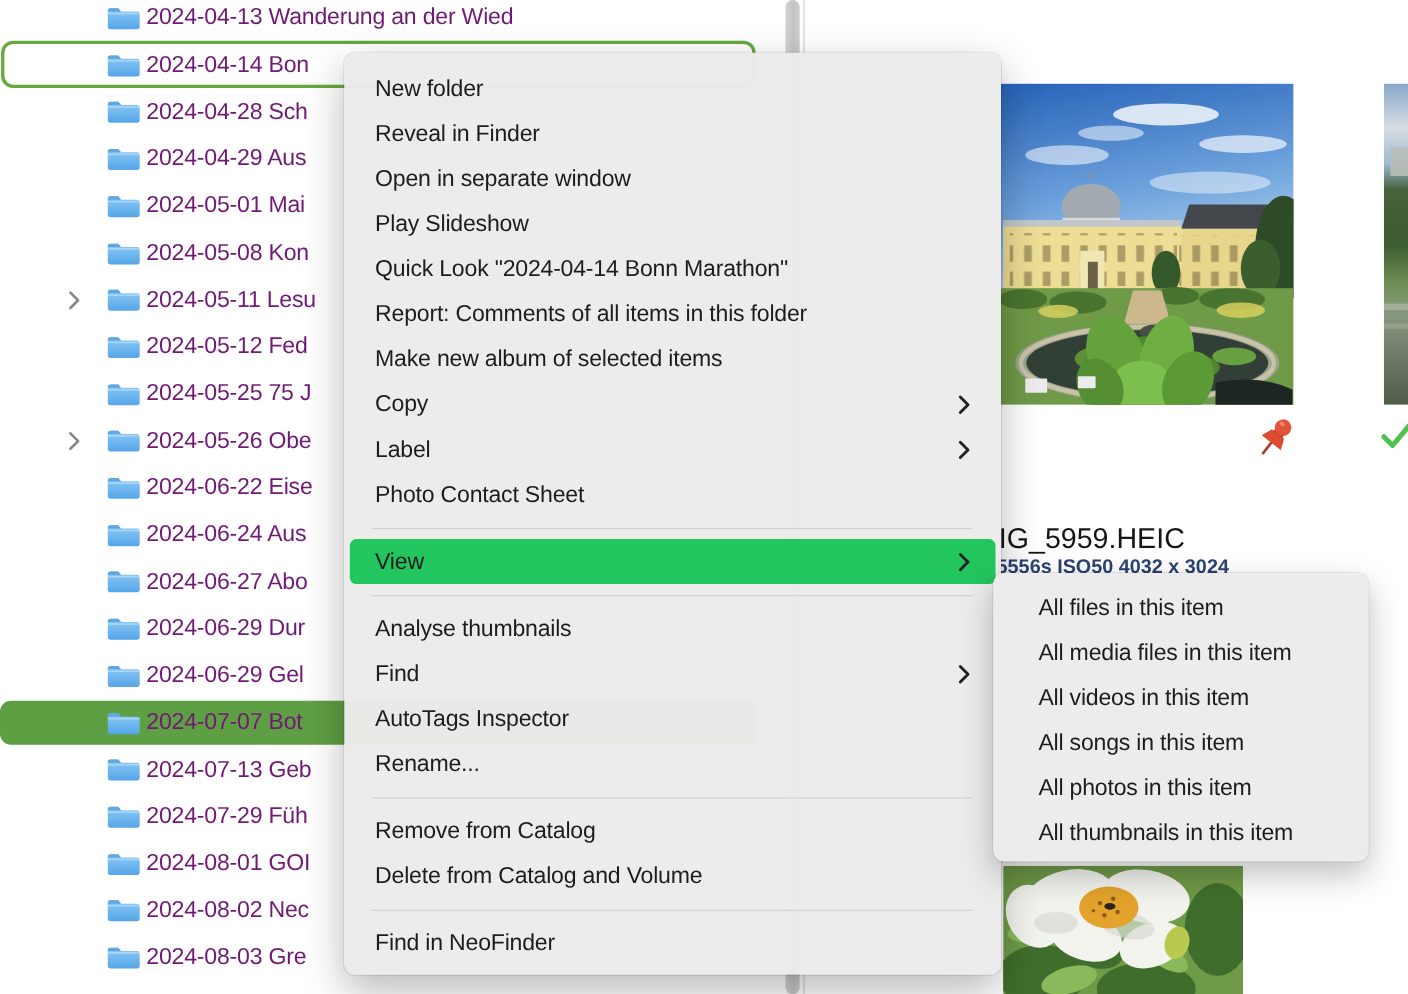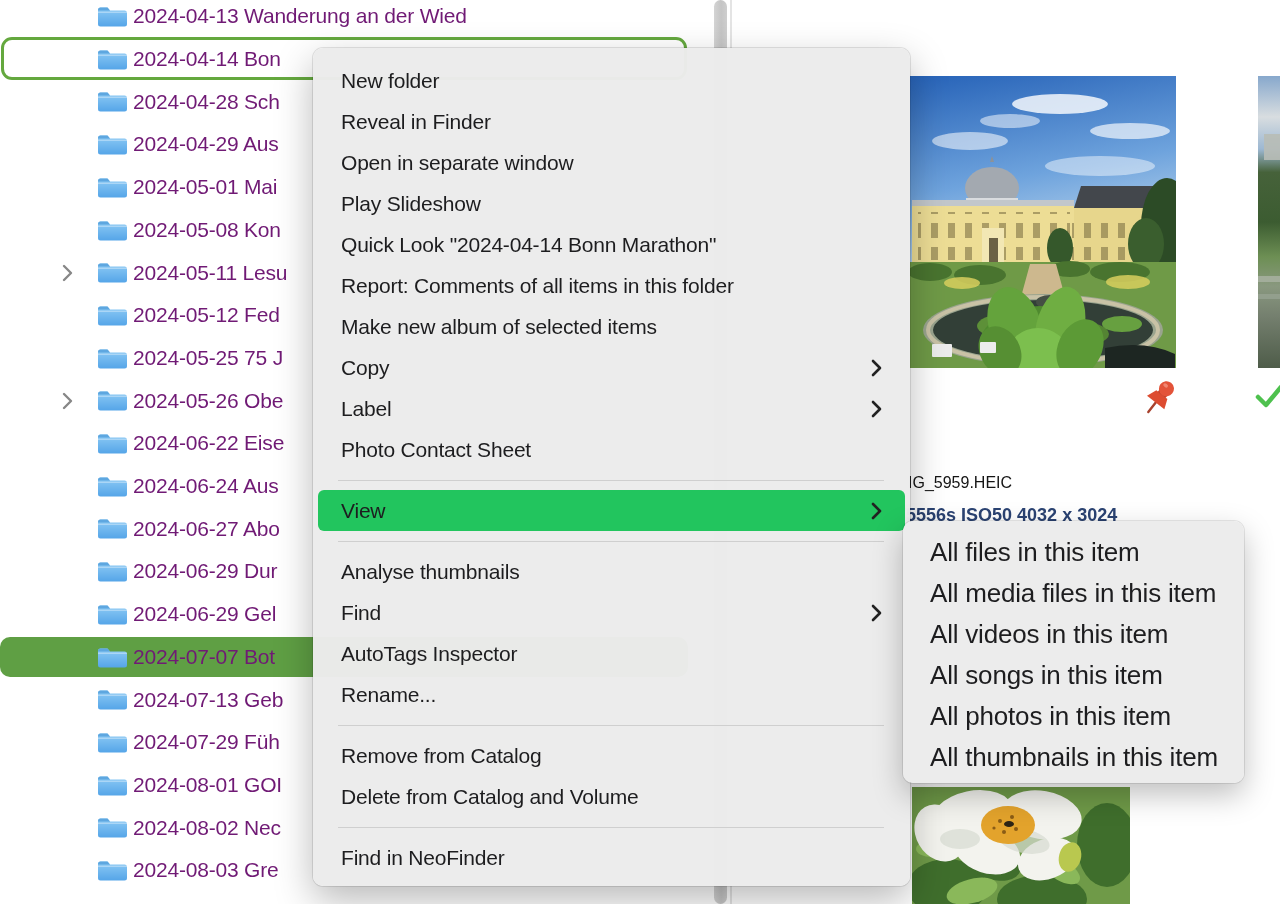--- a/index.html
+++ b/index.html
@@ -23,40 +23,40 @@
     background:linear-gradient(90deg,#d4d4d4,#c5c5c5 55%,#cecece);border-radius:7px;}
   .pane-divider{position:absolute;left:730px;top:0;width:2px;height:904px;background:#e4e4e4;}
 
   
   .photo{position:absolute;display:block;}
   .photo1{left:910px;top:76px;width:266px;height:292px;}
   .photo2{left:1258px;top:76px;width:22px;height:292px;}
   .photo3{left:912px;top:787px;width:218px;height:130px;}
   .pin-badge{position:absolute;left:1141px;top:379px;}
   .check-badge{position:absolute;left:1254px;top:383px;}
-  .file-name{position:absolute;left:908px;top:474px;font-size:16px;color:#151515;white-space:nowrap;}
+  .file-name{position:absolute;left:908px;top:474px;font-size:26px;color:#151515;white-space:nowrap;}
   .exif-line{position:absolute;left:901px;top:505px;font-size:18px;font-weight:bold;
     color:#2b4373;white-space:nowrap;}
 
   
   .ctx-menu{position:absolute;left:313px;top:48px;width:597px;
     background:rgba(236,236,236,0.98);border-radius:10px;padding:12px 0 8px 0;
     box-shadow:0 0 0 1px rgba(0,0,0,0.10),0 14px 38px rgba(0,0,0,0.28);}
   .menu-row{position:relative;height:41px;line-height:41px;margin:0 5px;padding-left:23px;
     border-radius:6px;font-size:21px;color:#1d1d1f;white-space:nowrap;letter-spacing:-0.2px;}
   .menu-row.highlighted{background:#22c55e;}
   .menu-row .chev{display:none;position:absolute;right:23px;top:12px;}
   .menu-row.has-submenu .chev{display:block;}
   .menu-row.separator{height:1px;margin:9.5px 26px 9.5px 25px;padding:0;background:#cfcfcf;border-radius:0;}
 
   
   .sub-menu{position:absolute;left:903px;top:521px;width:341px;
     background:rgba(236,236,236,0.99);border-radius:10px;padding:11px 0 5px 0;
     box-shadow:0 0 0 1px rgba(0,0,0,0.09),0 12px 30px rgba(0,0,0,0.25);}
-  .sub-row{height:41px;line-height:41px;padding-left:27px;font-size:26px;color:#1d1d1f;
+  .sub-row{height:41px;line-height:41px;padding-left:41px;font-size:21px;color:#1d1d1f;
     white-space:nowrap;letter-spacing:-0.2px;}
 </style>
 </head>
 <body>
 
 <div class="stage">
 
   <svg width="0" height="0" style="position:absolute" aria-hidden="true">
     <defs>
       <linearGradient id="fgrad" x1="0" y1="0" x2="0" y2="1">

